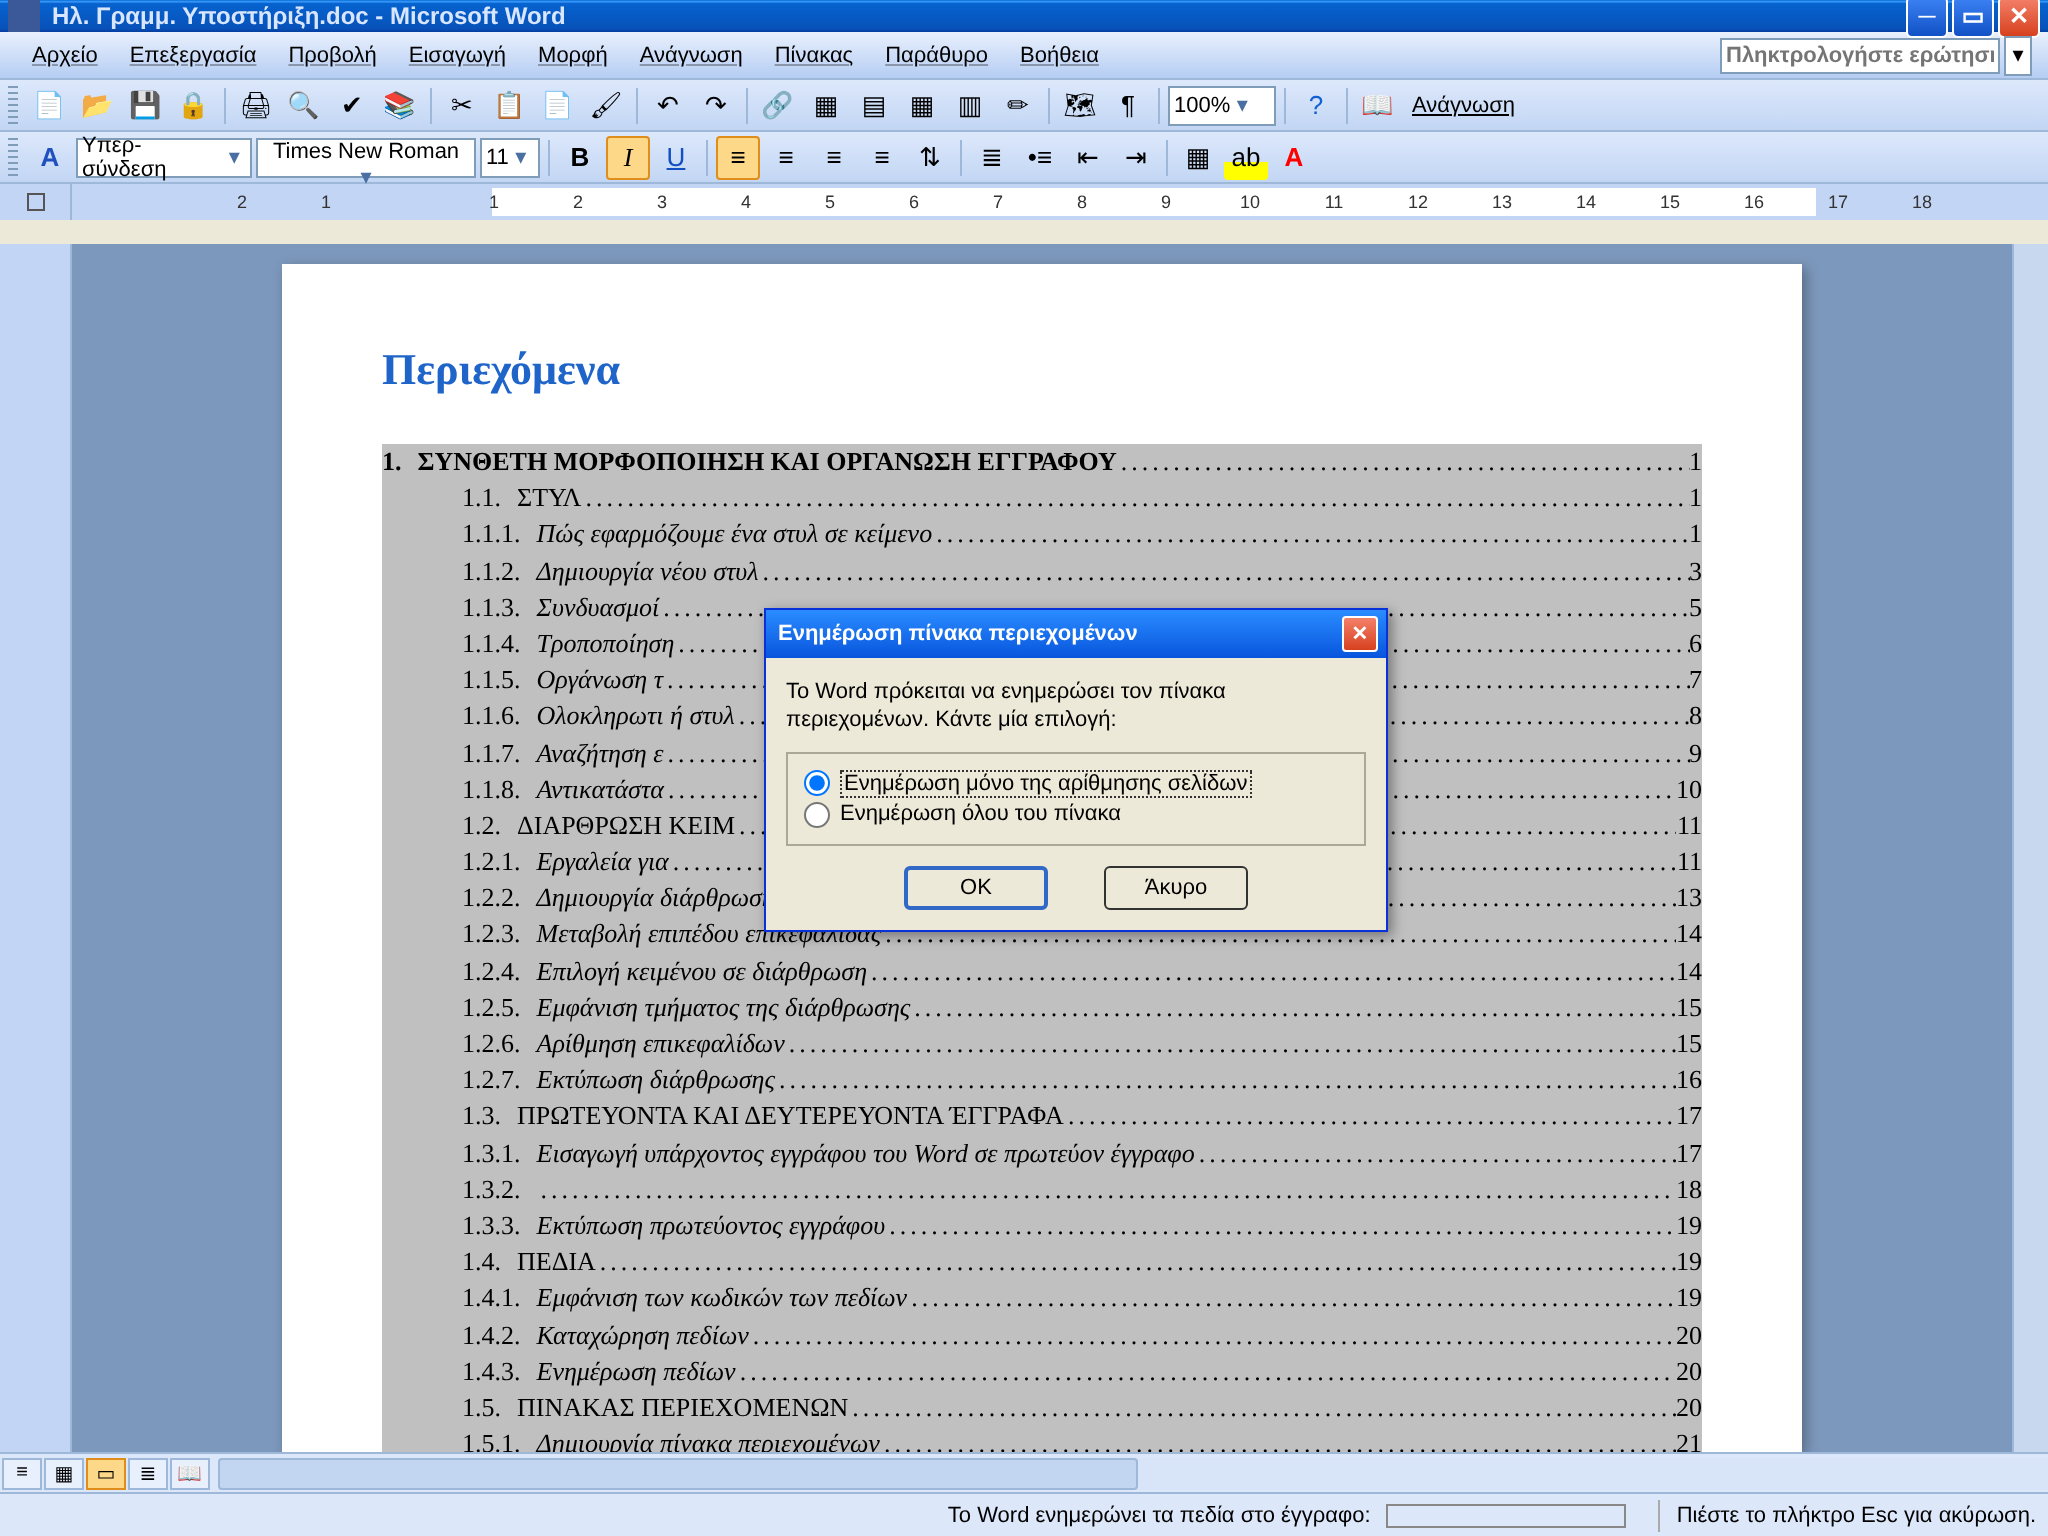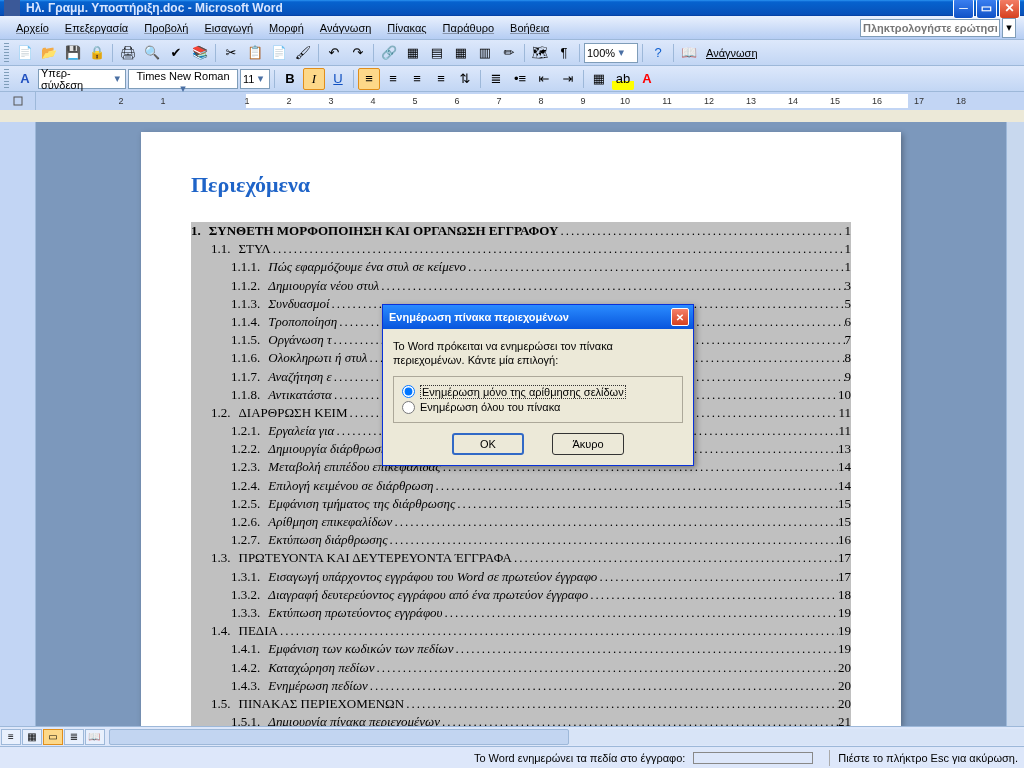--- a/index.html
+++ b/index.html
@@ -43,21 +43,21 @@
 .page { width: 760px; background: white; box-shadow: 2px 2px 6px rgba(0,0,0,0.3); padding: 40px 50px; font-family: 'Times New Roman', serif; position: relative; }
 
 .doc-title { color: #1f64c8; font-size: 22px; font-weight: bold; margin-bottom: 24px; }
 .toc { background: #c0c0c0; font-size: 13px; line-height: 1.4; }
 .toc-line { display: flex; align-items: baseline; white-space: nowrap; }
 .toc-num { display: inline-block; margin-right: 8px; }
 .toc-text { font-style: italic; }
 .toc-dots { flex: 1; overflow: hidden; letter-spacing: 2px; padding: 0 2px; }
 .toc-page { }
 .lv1 { padding-left: 0px; }
-.lv2 { padding-left: 20px; }
+.lv2 { padding-left: 40px; }
 .lv3 { padding-left: 40px; }
 .lv1 .toc-num, .lv1 .toc-text { font-weight: bold; font-style: normal; }
 .lv2 .toc-text { font-style: normal; }
 
 .right-scroll { width: 18px; background: #c8d8ee; border-left:1px solid #9db8d9; }
 
 .dialog { position: absolute; left: 382px; top: 304px; width: 312px; background: #ece9d8; border: 1px solid #0831d9; box-shadow: 2px 2px 6px rgba(0,0,0,0.4); }
 .dialog-title { height: 24px; background: linear-gradient(to bottom, #2a8cff 0%, #0855dd 100%); color: white; font-weight: bold; font-size: 11px; display: flex; align-items: center; padding: 0 4px 0 6px; }
 .dialog-title .close { margin-left: auto; width: 18px; height: 18px; background: linear-gradient(to bottom, #f48069, #d6411f); border: 1px solid white; border-radius: 2px; display:flex; align-items:center; justify-content:center; font-size:10px; }
 .dialog-body { padding: 10px 10px 10px 10px; font-size: 11px; }
@@ -340,21 +340,20 @@
             <span class="toc-page">17</span>
           </div>
           <div class="toc-line lv3">
             <span class="toc-num">1.3.1.</span>
             <span class="toc-text">Εισαγωγή υπάρχοντος εγγράφου του Word σε πρωτεύον έγγραφο</span>
             <span class="toc-dots">........................................................................................................................................................................................................</span>
             <span class="toc-page">17</span>
           </div>
           <div class="toc-line lv3">
             <span class="toc-num">1.3.2.</span>
-            <span class="toc-text">Διαγραφή δευτερεύοντος εγγράφου από ένα πρωτεύον έγγραφο</span>
             <span class="toc-dots">........................................................................................................................................................................................................</span>
             <span class="toc-page">18</span>
           </div>
           <div class="toc-line lv3">
             <span class="toc-num">1.3.3.</span>
             <span class="toc-text">Εκτύπωση πρωτεύοντος εγγράφου</span>
             <span class="toc-dots">........................................................................................................................................................................................................</span>
             <span class="toc-page">19</span>
           </div>
           <div class="toc-line lv2">

